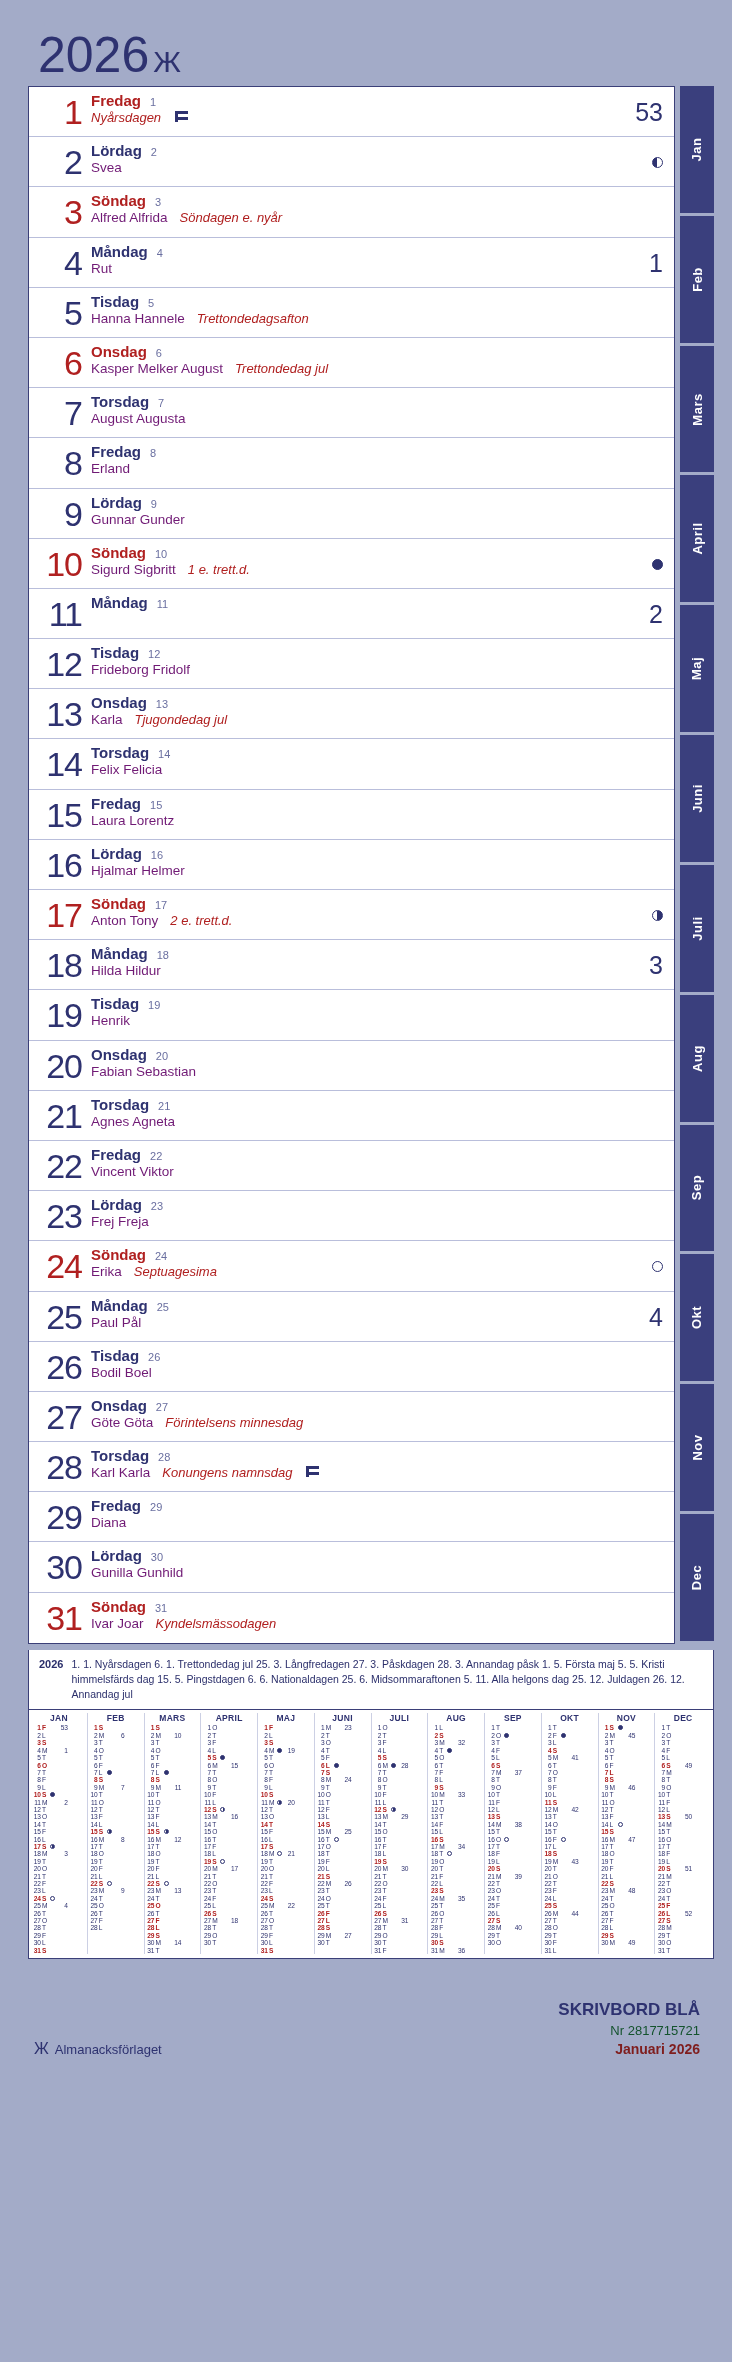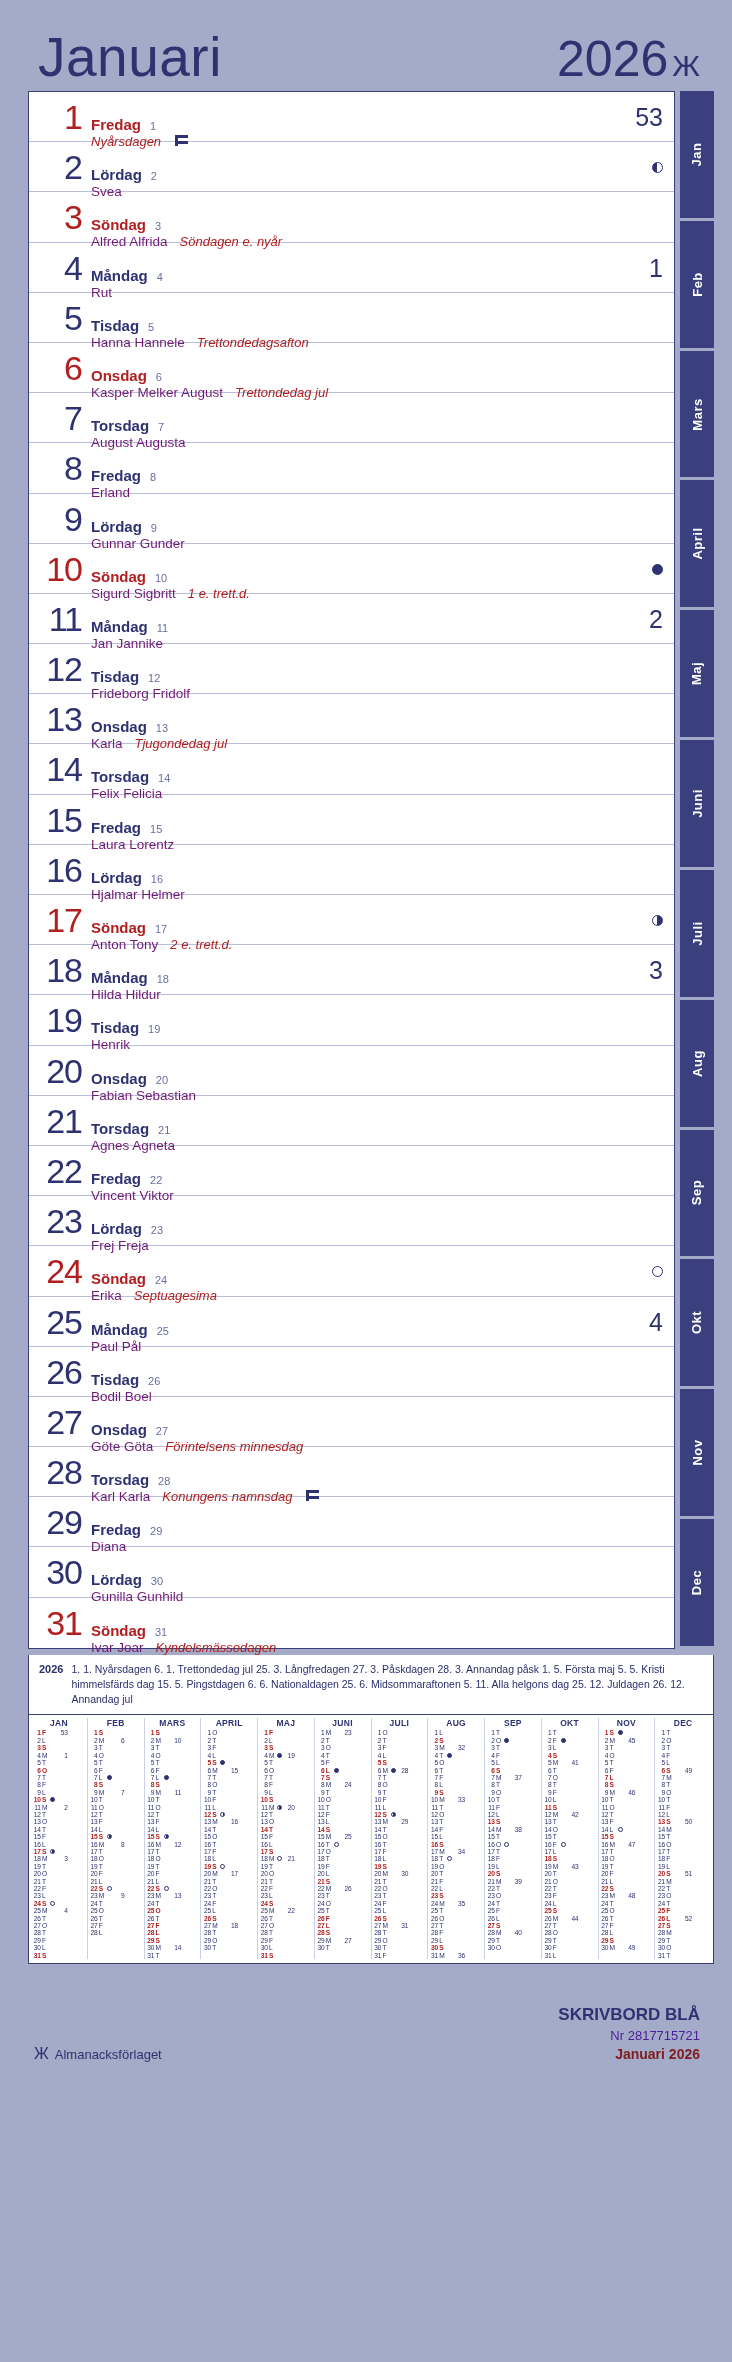--- a/index.html
+++ b/index.html
@@ -97,21 +97,20 @@
     font-weight: 400;
     color: #2e3270;
     line-height: 50px;
     letter-spacing: -1px;
   }
   .day.sunday .daynum, .day.sunday .dname { color: #b02020; }
   .names {
     flex: 1 1 auto;
     padding-top: 5px;
     min-width: 0;
-    margin-top: 19px;
   }
   .line1 { display: flex; align-items: baseline; gap: 9px; }
   .dname {
     font-size: 15px;
     font-weight: bold;
     color: #2e3270;
   }
   .dnum-sm {
     font-size: 11px;
     color: #6a6fa0;
@@ -228,30 +227,29 @@
   .bottom {
     display: flex;
     justify-content: space-between;
     align-items: flex-end;
     padding: 12px 14px 0 6px;
   }
   .brandleft { display:flex; align-items:center; gap:6px; font-size: 13px; color:#2e3270; }
   .brandleft .g { font-size: 16px; }
   .brandright { text-align: right; line-height: 1.35; margin-top: 28px; }
   .br1 { font-size: 17px; font-weight: bold; color:#2e3270; }
-  .br2 { font-size: 13px; color:#4c1d95; }
+  .br2 { font-size: 13px; color:#14532d; }
   .br3 { font-size: 14px; font-weight: bold; color:#7f1d1d; }
 </style>
 </head>
 <body>
 
 <div class="page">
 
   <div class="header">
-    <div class="month-name">Januari</div>
     <div class="year-wrap">
       <div class="year">2026</div>
       <div class="logo-glyph">Ж</div>
     </div>
   </div>
 
   <div class="body-row">
     <div class="daylist" id="daylist">
         <div class="day sunday">
           <div class="daynum">1</div>
@@ -397,23 +395,20 @@
           <div class="right">
             <div class="moon new"></div>
           </div>
         </div>
         <div class="day">
           <div class="daynum">11</div>
           <div class="names">
             <div class="line1">
               <span class="dname">Måndag</span>
               <span class="dnum-sm">11</span>
-            </div>
-            <div class="line2">
-              <span class="nameday">Jan Jannike</span>
             </div>
           </div>
           <div class="right">
             <div class="week">2</div>
           </div>
         </div>
         <div class="day">
           <div class="daynum">12</div>
           <div class="names">
             <div class="line1">

